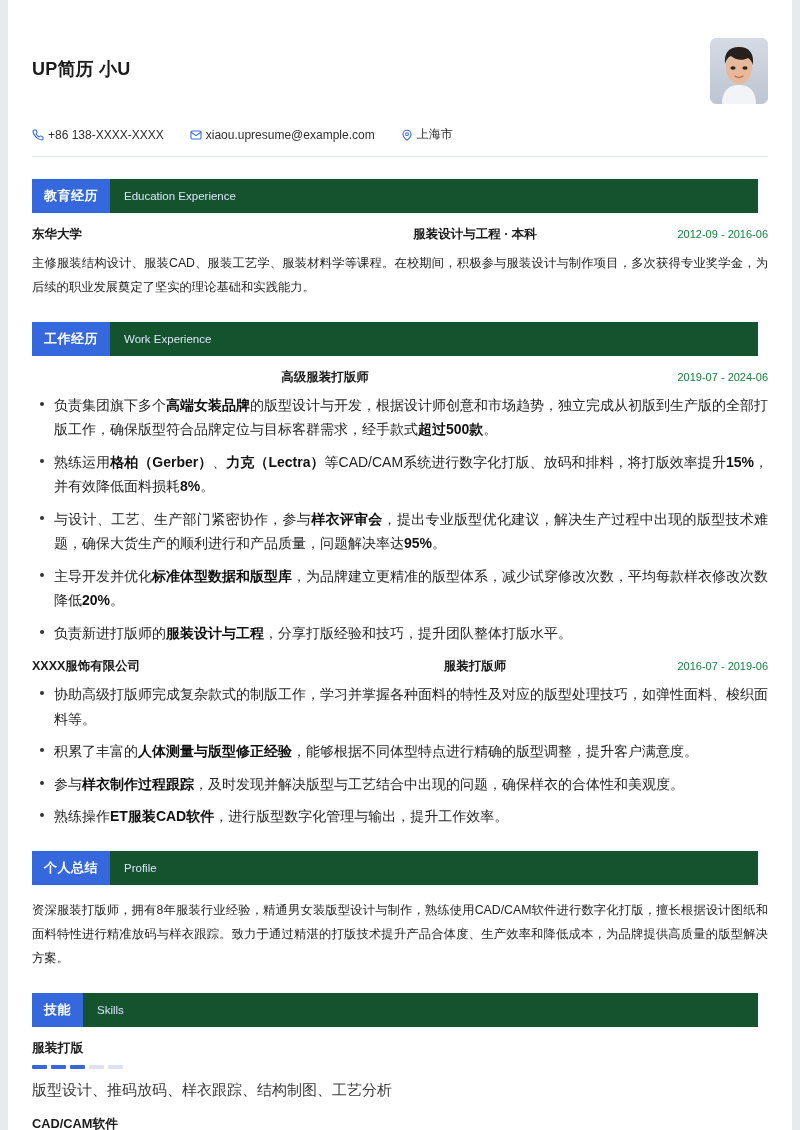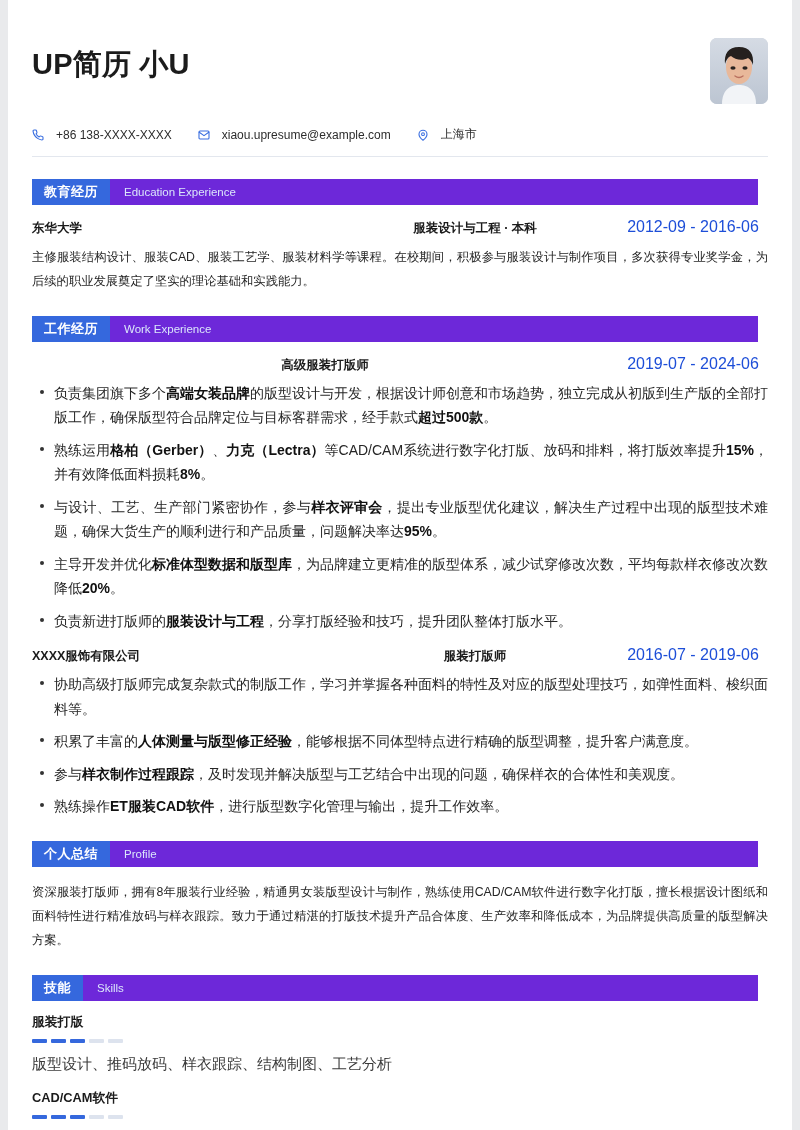--- a/index.html
+++ b/index.html
@@ -29,26 +29,26 @@
     position: relative;
     padding-top: 38px;
     padding-bottom: 0;
   }
   .name-row {
     display: flex;
     align-items: flex-start;
     justify-content: space-between;
   }
   .name {
-    font-size: 29px;
+    font-size: 18px;
     font-weight: 700;
     color: #1b1b1b;
     letter-spacing: .2px;
     line-height: 1.25;
-    margin-top: 8px;
+    margin-top: 20px;
   }
   .avatar {
     width: 58px;
     height: 66px;
     border-radius: 7px;
     overflow: hidden;
     flex: 0 0 auto;
     background: #c6ccd6;
     position: relative;
   }
@@ -58,40 +58,40 @@
     display: flex;
     align-items: center;
     gap: 26px;
     margin-top: 22px;
     padding-bottom: 13px;
     border-bottom: 1px solid #e3e7ee;
   }
   .contact-item {
     display: flex;
     align-items: center;
-    gap: 12px;
+    gap: 4px;
     font-size: 12px;
     color: #2d2d2d;
     white-space: nowrap;
   }
   .contact-item .ic {
     width: 12px; height: 12px;
     display:inline-flex; align-items:center; justify-content:center;
     color: #3b6fe0;
     flex: 0 0 auto;
   }
   .contact-item .ic svg { width:12px; height:12px; display:block; }
 
   
   .section { margin-top: 22px; }
   .sec-band {
     display: flex;
     align-items: stretch;
-    height: 26px;
-    background: #6d28d9;
+    height: 34px;
+    background: #14532d;
     width: 726px;
   }
   .sec-cn {
     background: #3568dd;
     color: #ffffff;
     font-size: 13px;
     font-weight: 700;
     display: flex;
     align-items: center;
     padding: 0 12px;
@@ -114,24 +114,24 @@
     align-items: baseline;
     font-size: 12.5px;
     font-weight: 700;
     color: #1b1b1b;
   }
   .eh-org { width: 300px; flex: 0 0 auto; }
   .eh-role { flex: 1 1 auto; text-align: center; padding-left: 0; }
   .eh-date {
     width: 150px;
     flex: 0 0 auto;
-    text-align: center;
+    text-align: right;
     font-weight: 400;
-    color: #1d4ed8;
-    font-size: 16px;
+    color: #15803d;
+    font-size: 11px;
   }
   .entry-desc {
     margin-top: 9px;
     font-size: 12.3px;
     line-height: 1.95;
     color: #262626;
     text-align: justify;
   }
   ul.bullets {
     list-style: none;

